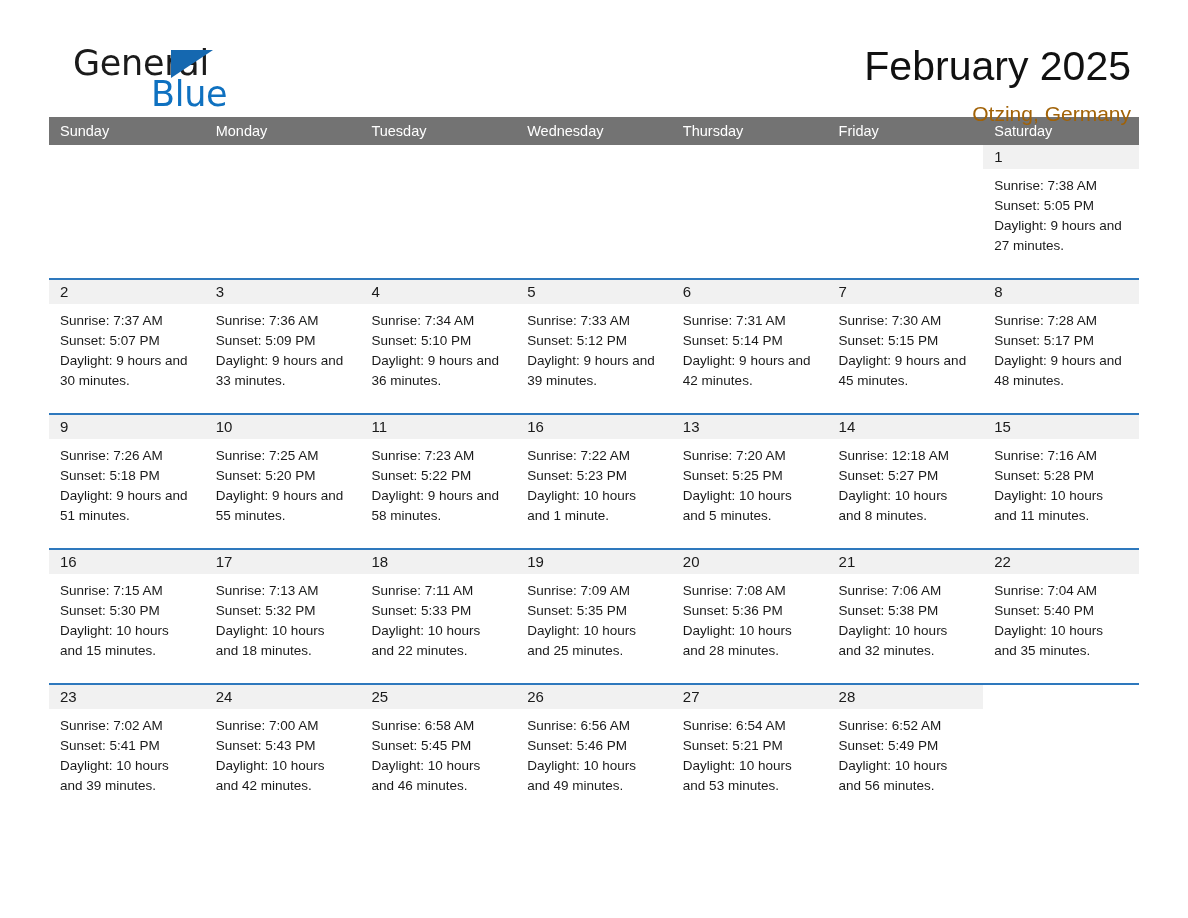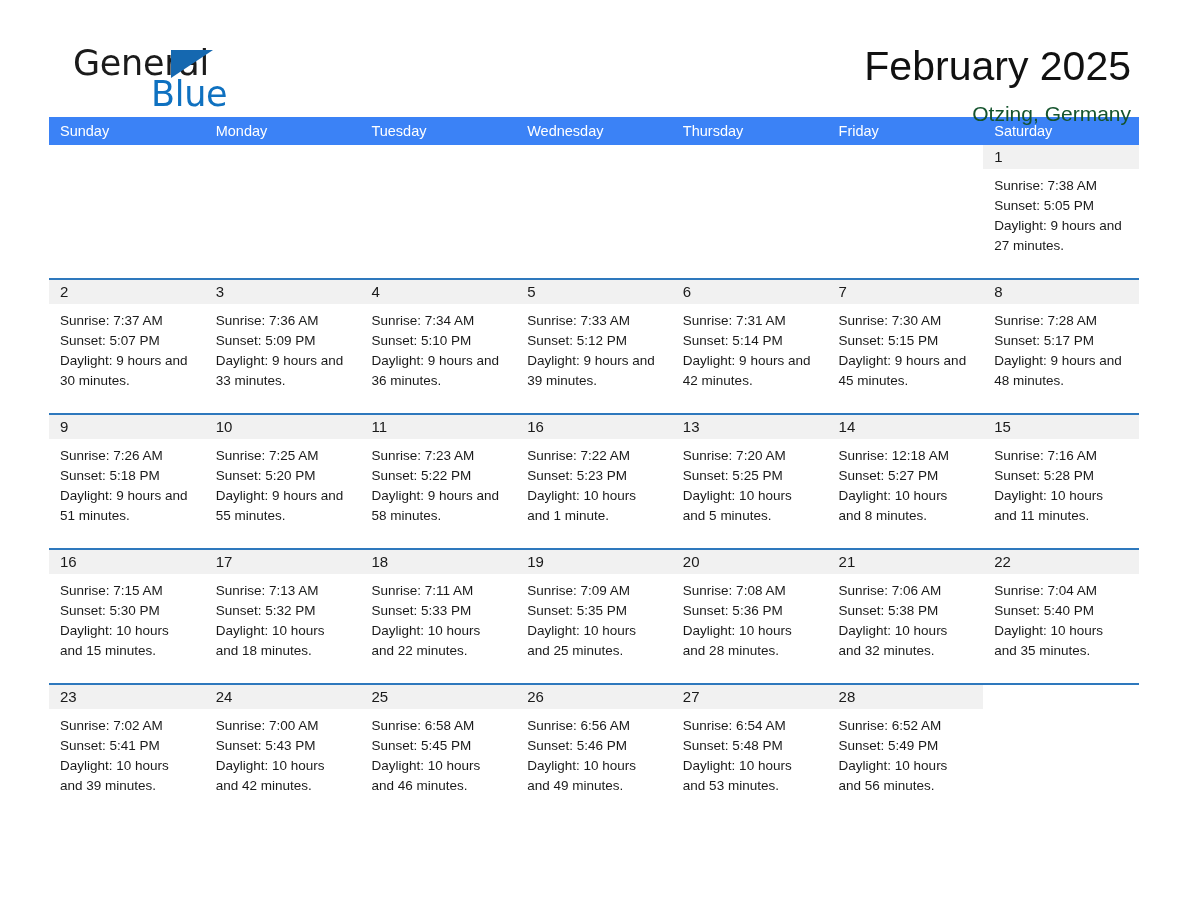--- a/index.html
+++ b/index.html
@@ -77,34 +77,34 @@
     font-size: 41px;
     line-height: 48px;
     font-weight: 400;
     color: #111111;
     white-space: nowrap;
   }
   .cal-subtitle {
     font-size: 21px;
     line-height: 28px;
     font-weight: 400;
-    color: #14532d;
+    color: #a16207;
     margin-top: 10px;
     white-space: nowrap;
   }
 
   
   .calendar {
     margin-top: 12px;
     width: 1090px;
   }
   .weekhead {
     display: grid;
     grid-template-columns: repeat(7, 1fr);
-    background: #3b82f6;
+    background: #737373;
     height: 28px;
   }
   .weekhead .dow {
     color: #ffffff;
     font-size: 14.5px;
     line-height: 28px;
     padding-left: 11px;
     white-space: nowrap;
     overflow: hidden;
   }
@@ -409,21 +409,21 @@
           <div class="info">
             <div>Sunrise: 6:56 AM</div>
             <div>Sunset: 5:46 PM</div>
             <div class="daylight">Daylight: 10 hours and 49 minutes.</div>
           </div>
         </div>
       <div class="cell filled">
           <div class="daynum">27</div>
           <div class="info">
             <div>Sunrise: 6:54 AM</div>
-            <div>Sunset: 5:48 PM</div>
+            <div>Sunset: 5:21 PM</div>
             <div class="daylight">Daylight: 10 hours and 53 minutes.</div>
           </div>
         </div>
       <div class="cell filled">
           <div class="daynum">28</div>
           <div class="info">
             <div>Sunrise: 6:52 AM</div>
             <div>Sunset: 5:49 PM</div>
             <div class="daylight">Daylight: 10 hours and 56 minutes.</div>
           </div>

